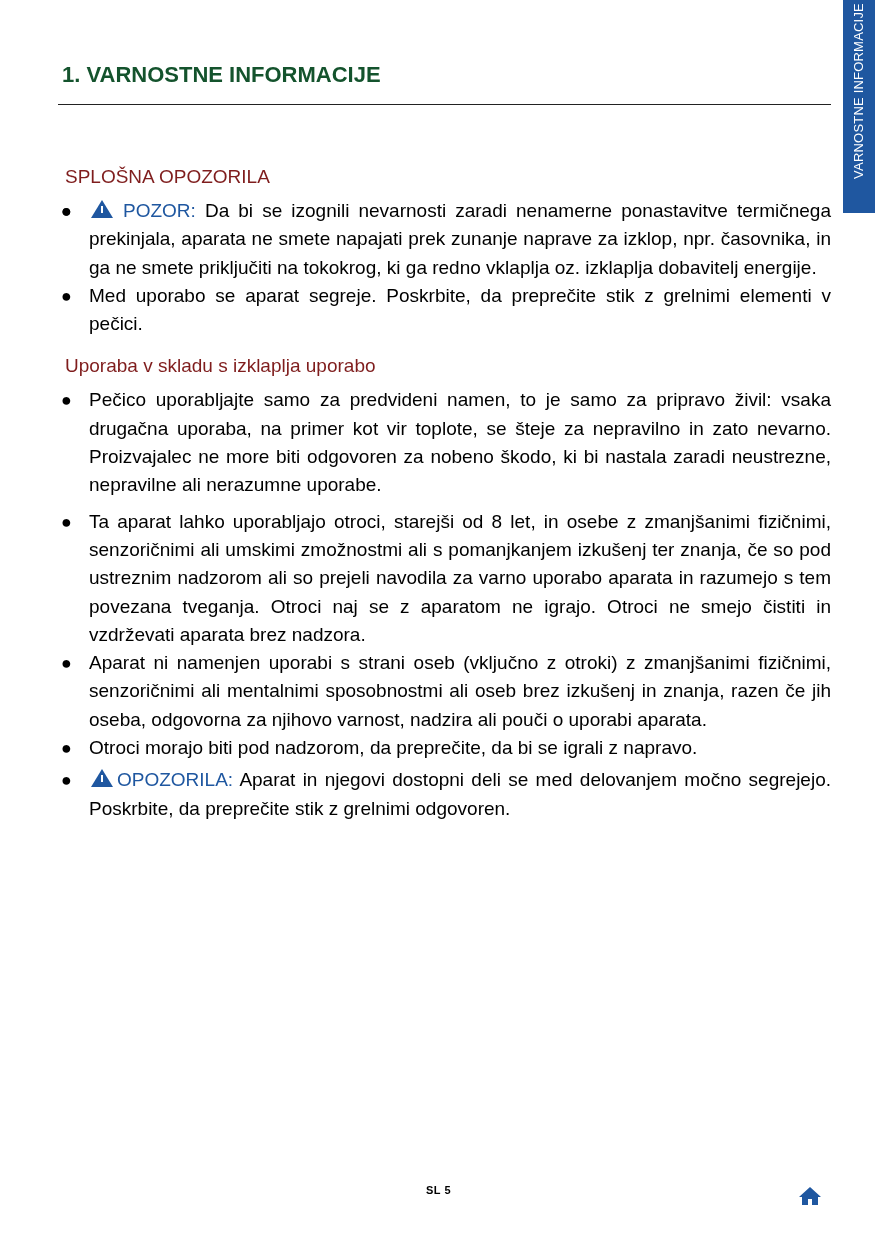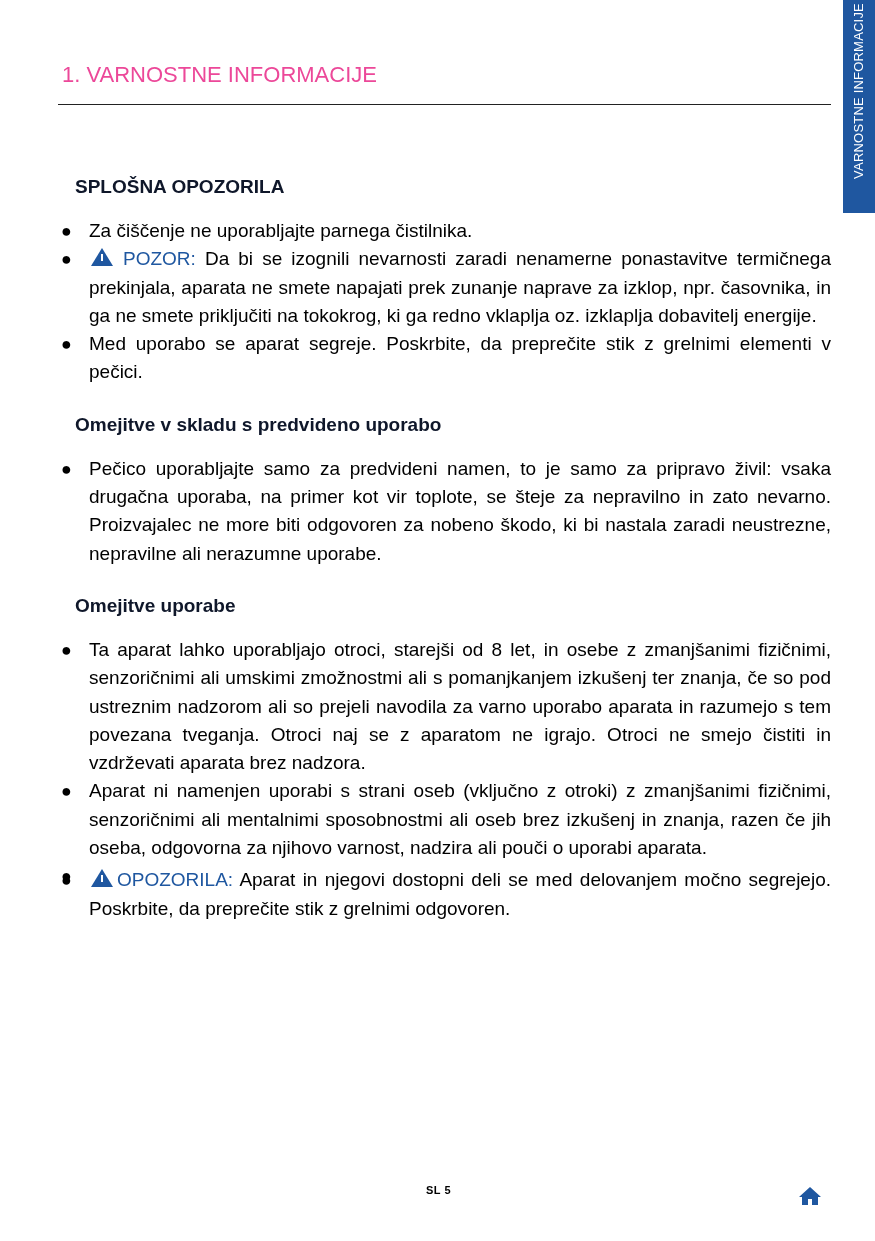--- a/index.html
+++ b/index.html
@@ -1,28 +1,28 @@
 <!DOCTYPE html>
 <html><head>
   <meta charset="utf-8">
   <style>
     html, body { margin: 0; padding: 0; background: #ffffff; }
     body { width: 875px; height: 1241px; position: relative; overflow: hidden;
            font-family: "Liberation Sans Narrow", "Liberation Sans", sans-serif; color: #000; }
-    .page-title { position: absolute; left: 62px; top: 62px; font-size: 22px; font-weight: normal;
-                  color: #ec4899; letter-spacing: 0; margin: 0; }
+    .page-title { position: absolute; left: 62px; top: 62px; font-size: 22px; font-weight: bold;
+                  color: #14532d; letter-spacing: 0; margin: 0; }
     .title-rule { position: absolute; left: 58px; top: 104px; width: 773px; height: 1px; background: #222; }
     .side-tab { position: absolute; left: 843px; top: 0; width: 32px; height: 213px; background: #1f57a0; }
     .side-tab-text { position: absolute; left: 0; top: 0; width: 213px; height: 32px;
                      transform-origin: 0 0; transform: translate(0px, 203px) rotate(-90deg);
                      color: #ffffff; font-size: 13px; line-height: 32px; text-align: right;
                      font-family: "Liberation Sans", sans-serif; padding-right: 13px; box-sizing: border-box;
                      letter-spacing: 0.2px; }
     .content { position: absolute; left: 59px; top: 157px; width: 772px; }
-    .section-heading { color: #0f172a; font-weight: bold; font-size: 19px; margin: 16px; line-height: 28px; }
+    .section-heading { color: #7f1d1d; font-weight: normal; font-size: 19px; margin: 6px; line-height: 28px; }
     .section-heading.caps { font-size: 19px; }
     ul.bullets { list-style: none; margin: 0; padding: 0; }
     ul.bullets li { position: relative; padding-left: 30px; font-size: 19px; line-height: 28.3px;
                     text-align: justify; }
     ul.bullets li .bullet { position: absolute; left: 2px; top: 0; font-size: 18px; }
     .warn-label { color: #1f57a0; font-weight: normal; }
     .warn-icon { display: inline-block; width: 22px; height: 18px; vertical-align: -1px; margin-right: 10px; margin-left: 2px; }
     .gap-s { height: 8px; }
     .footer-page { position: absolute; left: 426px; top: 1184px; font-size: 11px; font-weight: bold;
                    font-family: "Liberation Sans", sans-serif; letter-spacing: 0.5px; }
@@ -37,59 +37,58 @@
 <div class="side-tab">
   <div class="side-tab-text">VARNOSTNE INFORMACIJE</div>
 </div>
 
 <div class="content">
 
   <h2 class="section-heading caps">SPLOŠNA OPOZORILA</h2>
   <ul class="bullets">
     <li>
       <span class="bullet">●</span>
-      <span>Za čiščenje ne uporabljajte parnega čistilnika.</span>
     </li>
     <li>
       <span class="bullet">●</span>
       <svg class="warn-icon" viewBox="0 0 22 18">
         <polygon points="11,0 22,18 0,18" fill="#1f57a0"></polygon>
         <rect x="10" y="6" width="2" height="7" fill="#ffffff"></rect>
       </svg><span class="warn-label">POZOR:</span><span> Da bi se izognili nevarnosti zaradi nenamerne ponastavitve termičnega prekinjala, aparata ne smete napajati prek zunanje naprave za izklop, npr. časovnika, in ga ne smete priključiti na tokokrog, ki ga redno vklaplja oz. izklaplja dobavitelj energije.</span>
     </li>
     <li>
       <span class="bullet">●</span>
       <span>Med uporabo se aparat segreje. Poskrbite, da preprečite stik z grelnimi elementi v pečici.</span>
     </li>
   </ul>
 
   <div class="gap-s"></div>
 
-  <h2 class="section-heading">Omejitve v skladu s predvideno uporabo</h2>
+  <h2 class="section-heading">Uporaba v skladu s izklaplja uporabo</h2>
   <ul class="bullets">
     <li>
       <span class="bullet">●</span>
       <span>Pečico uporabljajte samo za predvideni namen, to je samo za pripravo živil: vsaka drugačna uporaba, na primer kot vir toplote, se šteje za nepravilno in zato nevarno. Proizvajalec ne more biti odgovoren za nobeno škodo, ki bi nastala zaradi neustrezne, nepravilne ali nerazumne uporabe.</span>
     </li>
   </ul>
 
   <div class="gap-s"></div>
 
-  <h2 class="section-heading">Omejitve uporabe</h2>
   <ul class="bullets">
     <li>
       <span class="bullet">●</span>
       <span>Ta aparat lahko uporabljajo otroci, starejši od 8 let, in osebe z zmanjšanimi fizičnimi, senzoričnimi ali umskimi zmožnostmi ali s pomanjkanjem izkušenj ter znanja, če so pod ustreznim nadzorom ali so prejeli navodila za varno uporabo aparata in razumejo s tem povezana tveganja. Otroci naj se z aparatom ne igrajo. Otroci ne smejo čistiti in vzdrževati aparata brez nadzora.</span>
     </li>
     <li>
       <span class="bullet">●</span>
       <span>Aparat ni namenjen uporabi s strani oseb (vključno z otroki) z zmanjšanimi fizičnimi, senzoričnimi ali mentalnimi sposobnostmi ali oseb brez izkušenj in znanja, razen če jih oseba, odgovorna za njihovo varnost, nadzira ali pouči o uporabi aparata.</span>
     </li>
     <li>
       <span class="bullet">●</span>
+      <span>Otroci morajo biti pod nadzorom, da preprečite, da bi se igrali z napravo.</span>
     </li>
     <li style="margin-top:4px;">
       <span class="bullet">●</span>
       <svg class="warn-icon" viewBox="0 0 22 18" style="margin-right:4px;">
         <polygon points="11,0 22,18 0,18" fill="#1f57a0"></polygon>
         <rect x="10" y="6" width="2" height="7" fill="#ffffff"></rect>
       </svg><span class="warn-label">OPOZORILA:</span><span> Aparat in njegovi dostopni deli se med delovanjem močno segrejejo. Poskrbite, da preprečite stik z grelnimi odgovoren.</span>
     </li>
   </ul>
 </div>

